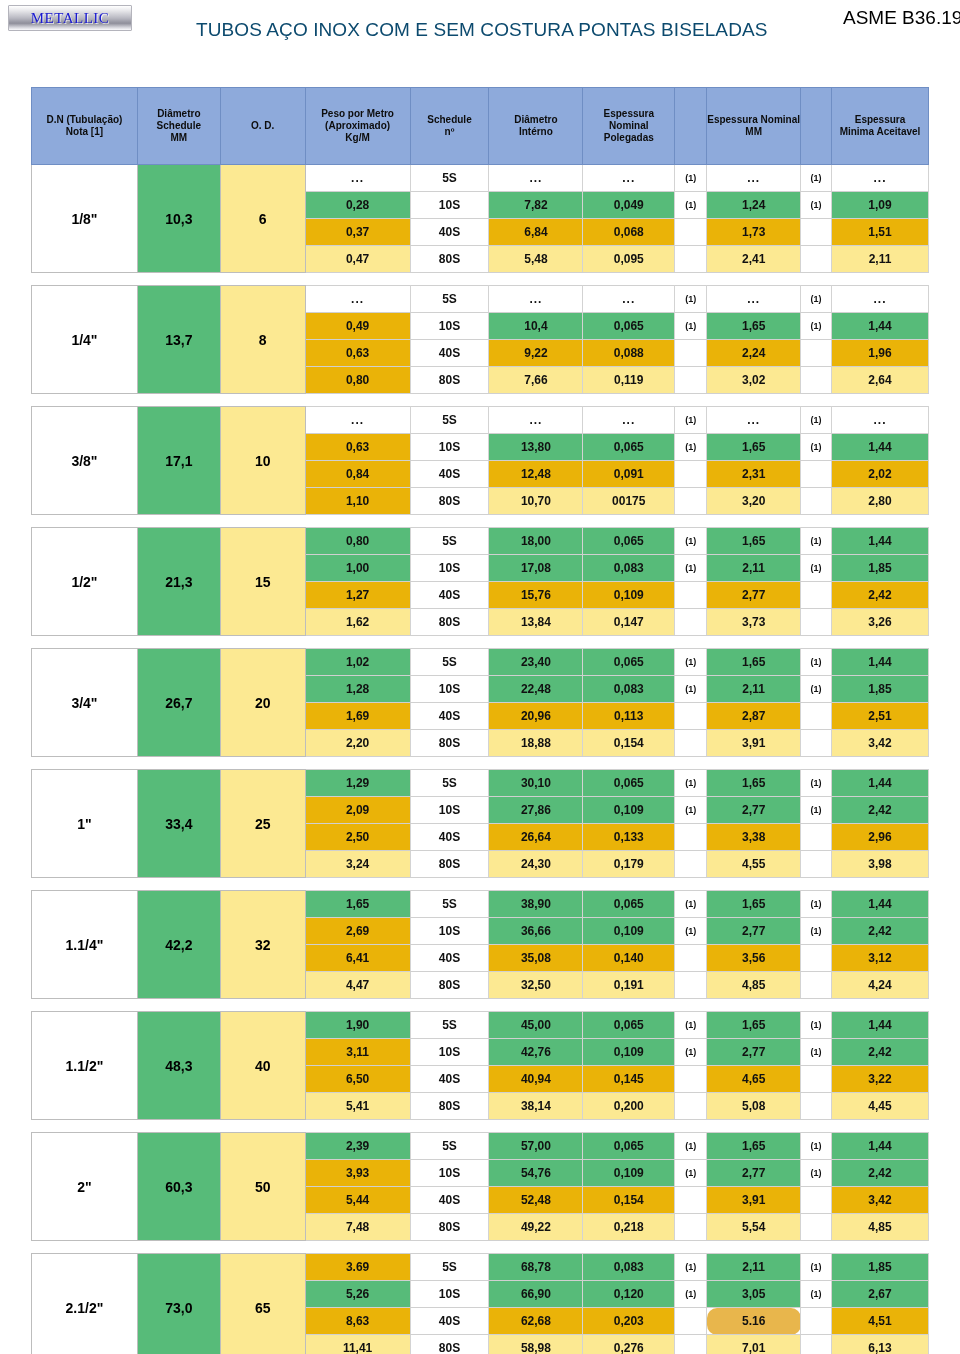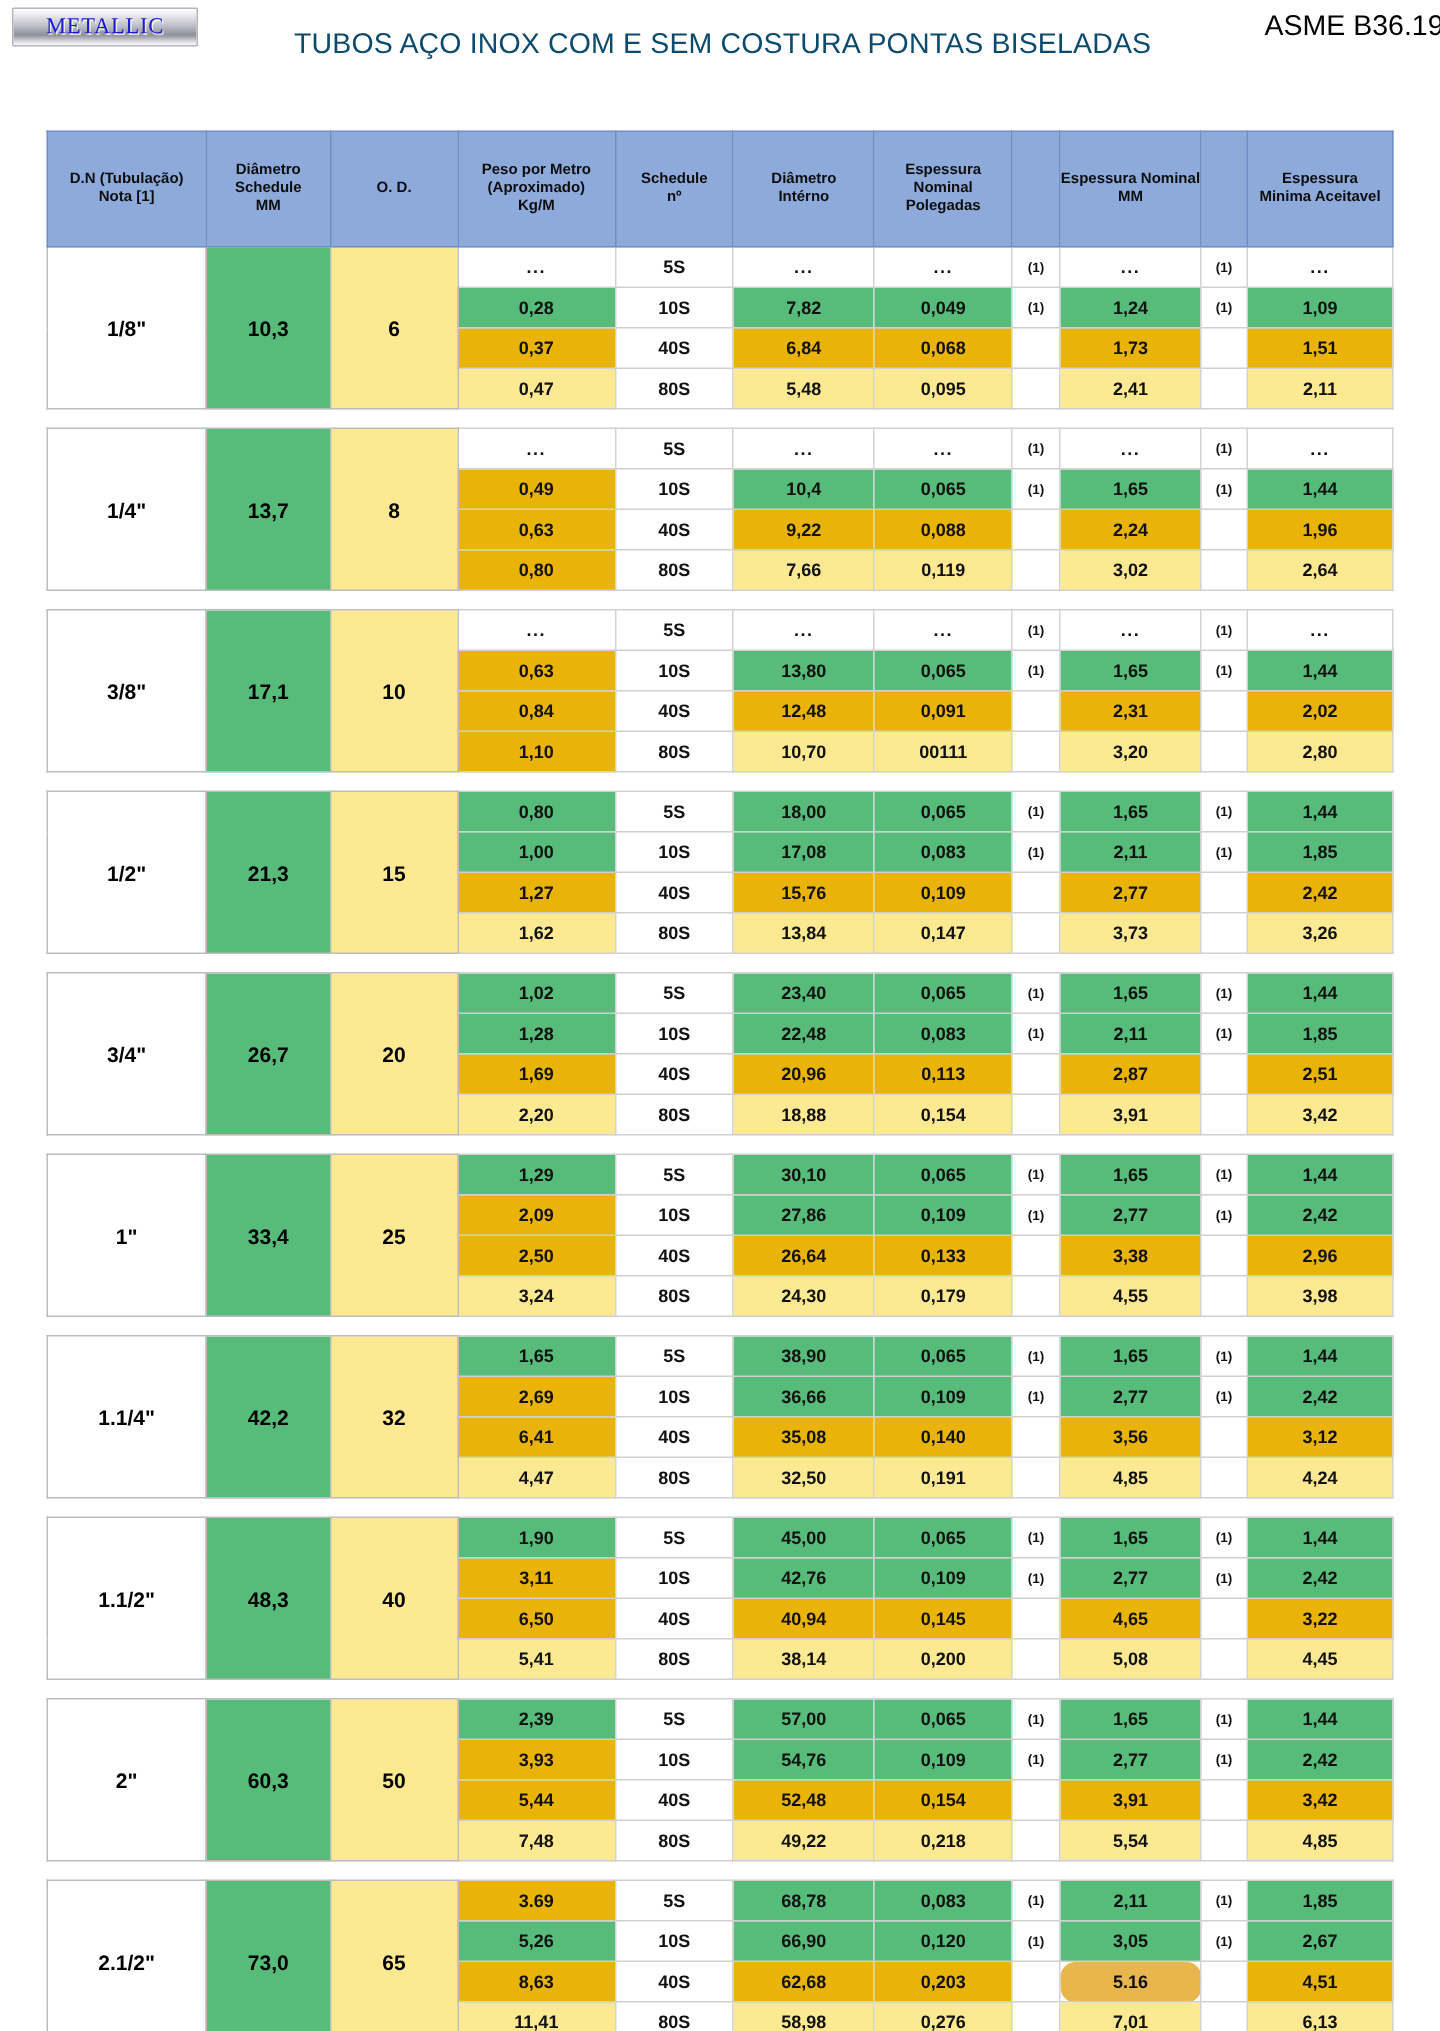--- a/index.html
+++ b/index.html
@@ -244,21 +244,21 @@
           <td class="dc g2">0,091</td>
           <td class="dc wt marker"></td>
           <td class="dc g2">2,31</td>
           <td class="dc wt marker"></td>
           <td class="dc g2">2,02</td>
         </tr>
         <tr>
           <td class="dc g2">1,10</td>
           <td class="dc wt">80S</td>
           <td class="dc y1">10,70</td>
-          <td class="dc y1">00111</td>
+          <td class="dc y1">00175</td>
           <td class="dc wt marker"></td>
           <td class="dc y1">3,20</td>
           <td class="dc wt marker"></td>
           <td class="dc y1">2,80</td>
         </tr>
         <tr class="grouprow">
           <td colspan="11"></td>
         </tr>
         <tr>
           <td class="idc" rowspan="4">1/2"</td>

